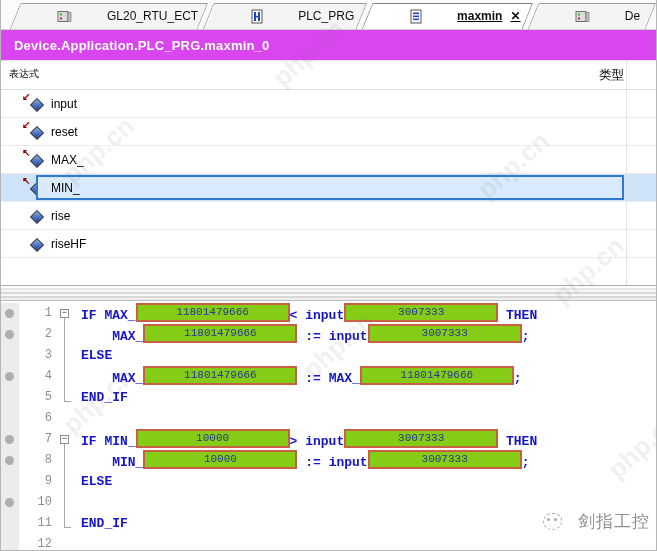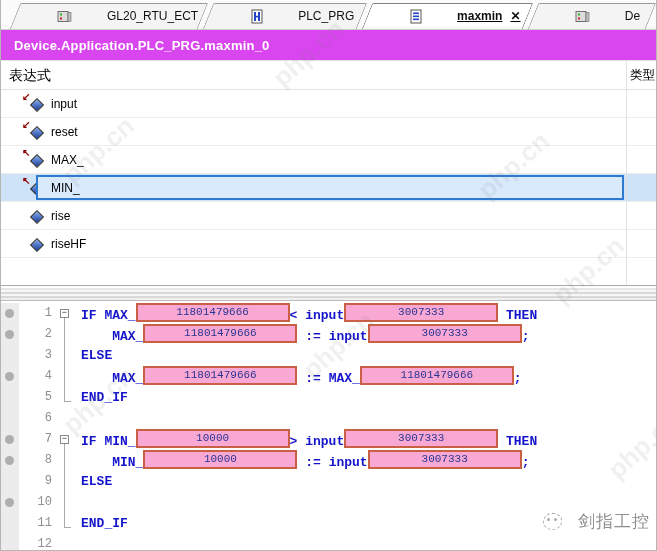--- a/index.html
+++ b/index.html
@@ -19,22 +19,22 @@
   .tab.active .tlabel{font-weight:bold;}
   .tab .ticon svg{display:block;}
   .tab .tclose{font-size:12px;font-weight:bold;color:#111;margin-left:2px;line-height:1;}
   
   .darkbar{height:30px;background:#d946ef;display:flex;align-items:center;border-top:1px solid #cfcfcf;}
   .darkbar span{color:#fff;font-weight:bold;font-size:13px;padding-left:13px;letter-spacing:.2px;}
   
   .watch{position:relative;height:224px;background:#fff;border-top:1px solid #e3e3e3;}
   .coldiv{position:absolute;top:0;bottom:0;left:625px;width:1px;background:#e2e2e2;}
   .whead{position:relative;height:28px;border-bottom:1px solid #e2e2e2;}
-  .wh-exp{position:absolute;left:8px;top:6px;font-size:14px;color:#000;}
-  .wh-type{position:absolute;left:629px;top:6px;font-size:12.5px;color:#000;white-space:nowrap;}
+  .wh-exp{position:absolute;left:8px;top:6px;font-size:10px;color:#000;}
+  .wh-type{position:absolute;left:598px;top:6px;font-size:12.5px;color:#000;white-space:nowrap;}
   .wrow{position:relative;height:27px;border-bottom:1px solid #ececec;display:flex;align-items:center;}
   .wrow.sel{background:#cfe3f8;}
   .wicon{position:relative;width:16px;height:14px;margin-left:27px;flex:0 0 auto;}
   .wicon .di{position:absolute;left:4px;top:3px;width:8px;height:8px;transform:rotate(45deg);
     background:linear-gradient(135deg,#8fb0ea 0%,#4a6fc4 55%,#1d3c92 100%);border:1px solid #1c1c1c;}
   .wicon .ar{position:absolute;left:-6px;top:-5px;font-size:10px;font-weight:bold;color:#8b0000;line-height:1;}
   .wname{font-size:12px;color:#000;margin-left:7px;position:relative;z-index:2;}
   .weditor{position:absolute;left:35px;top:1px;bottom:1px;width:588px;background:#d9eafc;border:2px solid #2e7ad1;box-sizing:border-box;z-index:1;}
   
   .splitter{height:14px;border-top:1px solid #a9a9a9;
@@ -47,21 +47,21 @@
   .numcell{width:38px;flex:0 0 auto;text-align:right;padding-right:5px;box-sizing:border-box;
     font-family:"Liberation Mono",monospace;font-size:12px;color:#8f8f8f;}
   .foldcell{width:16px;flex:0 0 auto;position:relative;}
   .fbox{position:absolute;left:3px;top:6px;width:9px;height:9px;background:#fff;border:1px solid #8a8a8a;box-sizing:border-box;
     font-size:9px;line-height:7px;text-align:center;color:#333;font-family:"Liberation Mono",monospace;}
   .fstem{position:absolute;left:7px;top:15px;bottom:0;width:1px;background:#a9a9a9;}
   .fline{position:absolute;left:7px;top:0;bottom:0;width:1px;background:#a9a9a9;}
   .fend{position:absolute;left:7px;top:0;height:14px;width:6px;border-left:1px solid #a9a9a9;border-bottom:1px solid #a9a9a9;}
   .ctext{flex:1;white-space:pre;font-family:"Liberation Mono",monospace;font-size:13px;font-weight:bold;color:#1414cc;padding-left:8px;}
   .vbox{display:inline-block;width:150px;height:15px;line-height:15px;vertical-align:-3px;
-    background:#f9a8d4;border:2px solid #c95f43;box-sizing:content-box;
+    background:#84cc16;border:2px solid #c95f43;box-sizing:content-box;
     text-align:center;font-family:"Liberation Mono",monospace;font-size:11px;font-weight:normal;color:#283593;overflow:hidden;}
   
   .wm{position:absolute;transform:rotate(-42deg);font-size:26px;font-weight:bold;color:#777;opacity:.10;pointer-events:none;z-index:5;}
   .brand{position:absolute;right:6px;bottom:17px;display:flex;align-items:center;gap:16px;z-index:6;}
   .brandicon{width:19px;height:17px;border:1.6px dashed #a6a6a6;border-radius:50% 45% 50% 48%;position:relative;box-sizing:border-box;}
   .brandicon::after{content:"";position:absolute;left:3px;top:4px;width:3px;height:3px;border-radius:50%;background:#ababab;box-shadow:7px 0 0 #ababab;}
   .brandtext{font-size:17px;color:#8f8f8f;letter-spacing:1px;}
 </style>
 </head>
 <body>

